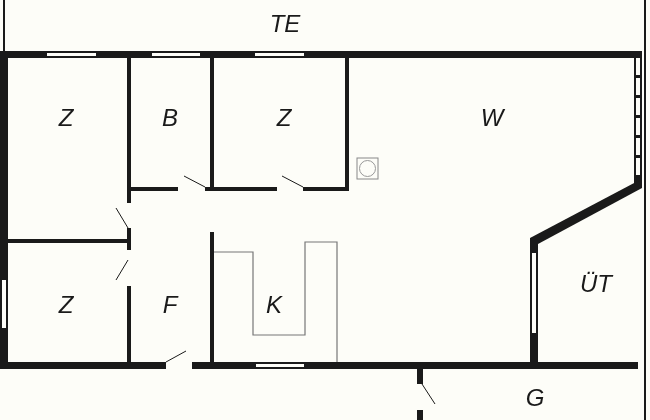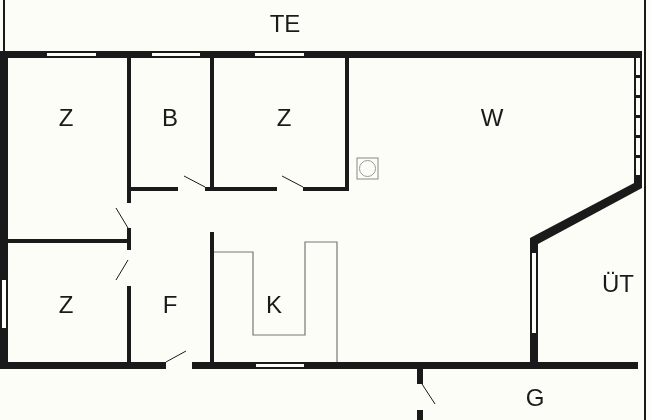--- a/index.html
+++ b/index.html
@@ -1,18 +1,18 @@
 <!DOCTYPE html>
 <html><head>
   <meta charset="utf-8">
   <style>
     html, body { margin: 0; padding: 0; background: #fdfdf8; }
     body { width: 650px; height: 420px; overflow: hidden; position: relative; font-family: "Liberation Sans", sans-serif; }
     #plan { position: absolute; left: 0; top: 0; }
-    .room-label { position: absolute; font-size: 24px; color: #1a1a1a; transform: translate(-50%, -50%); font-family: "Liberation Sans", sans-serif; }
+    .room-label { position: absolute; font-size: 24px; color: #1a1a1a; transform: translate(-50%, -50%); font-family: "Liberation Sans", sans-serif; font-style: italic; }
   </style>
 </head>
 <body>
 
 <svg id="plan" width="650" height="420" viewBox="0 0 650 420" xmlns="http://www.w3.org/2000/svg">
 
   <line x1="4" y1="0" x2="4" y2="52" stroke="#1a1a1a" stroke-width="2"></line>
   <line x1="645" y1="0" x2="645" y2="420" stroke="#1a1a1a" stroke-width="2"></line>
 
   <rect x="0" y="51" width="642" height="7" fill="#1a1a1a"></rect>
@@ -75,14 +75,14 @@
 </svg>
 
 <div class="room-label" style="left:285px;top:24px;">TE</div>
 <div class="room-label" style="left:66px;top:118px;">Z</div>
 <div class="room-label" style="left:170px;top:118px;">B</div>
 <div class="room-label" style="left:284px;top:118px;">Z</div>
 <div class="room-label" style="left:492px;top:118px;">W</div>
 <div class="room-label" style="left:66px;top:305px;">Z</div>
 <div class="room-label" style="left:170px;top:305px;">F</div>
 <div class="room-label" style="left:274px;top:305px;">K</div>
-<div class="room-label" style="left:618px;top:284px;">ÜT</div>
+<div class="room-label" style="left:596px;top:284px;">ÜT</div>
 <div class="room-label" style="left:535px;top:398px;">G</div>
 
 </body></html>

